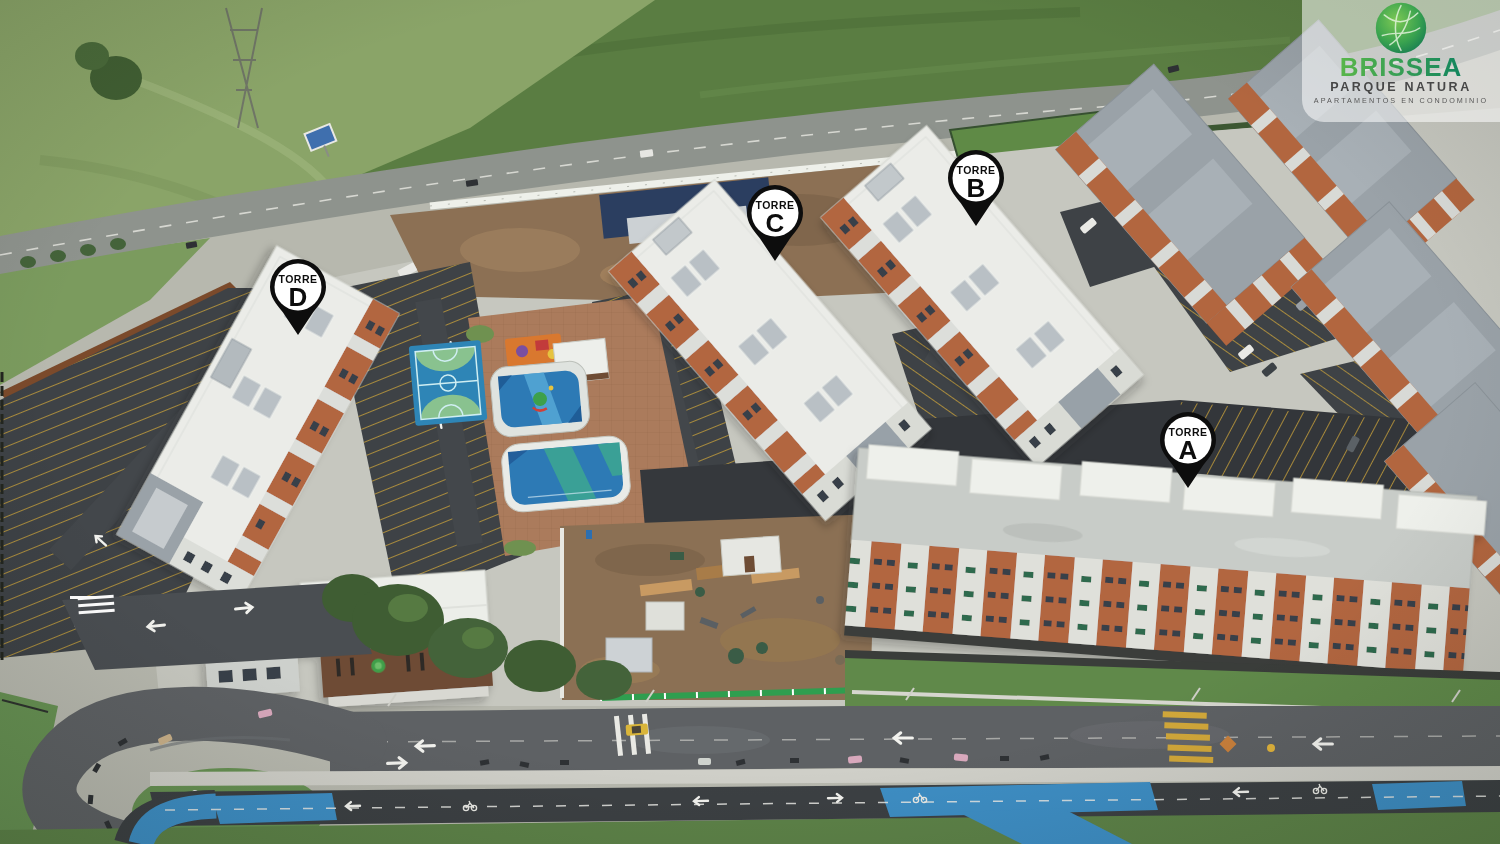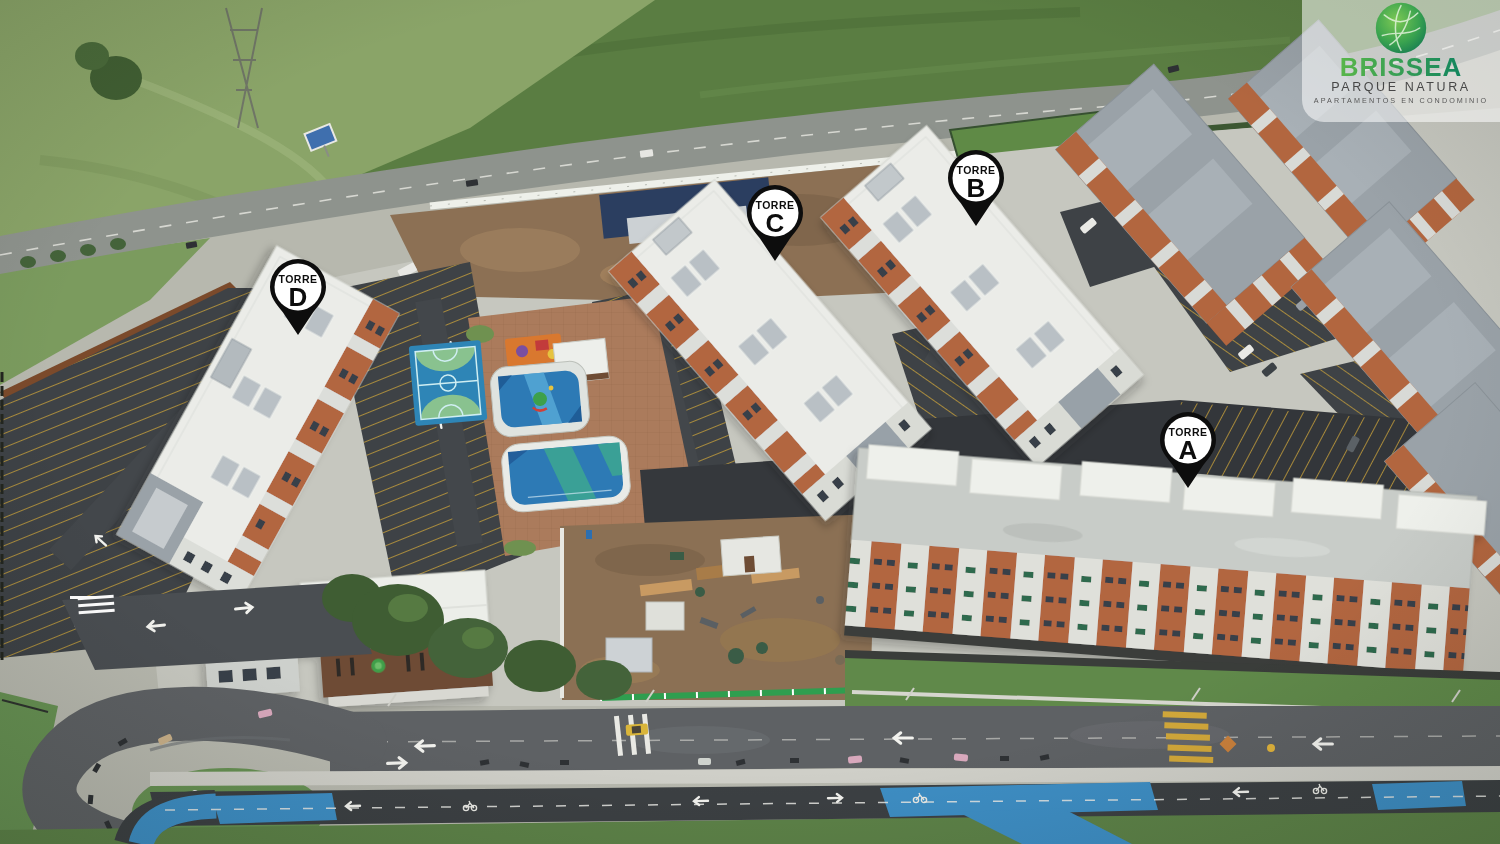--- a/index.html
+++ b/index.html
@@ -15,21 +15,21 @@
 
   
   .logo-card{position:absolute;top:0;right:0;width:198px;height:122px;
      background:rgba(255,255,255,.55);border-radius:0 0 0 22px;
      display:flex;flex-direction:column;align-items:center;justify-content:flex-start;
      box-sizing:border-box;}
   .logo-mark{width:56px;height:56px;}
   .logo-brand{margin-top:-2px;font-weight:700;font-size:26px;letter-spacing:1px;line-height:1;
      background:linear-gradient(90deg,#59b64a,#12855e);
      -webkit-background-clip:text;background-clip:text;color:transparent;}
-  .logo-tagline{font-weight:400;font-size:12.5px;letter-spacing:2.6px;color:#474747;line-height:1.25;}
+  .logo-tagline{font-weight:700;font-size:12.5px;letter-spacing:2.6px;color:#474747;line-height:1.25;}
   .logo-subtitle{font-weight:400;font-size:7.2px;letter-spacing:2.1px;color:#575757;line-height:1.4;}
 </style>
 </head>
 <body>
 
 <div class="stage">
 
 <svg class="scene-svg" width="1500" height="844" viewBox="0 0 1500 844" xmlns="http://www.w3.org/2000/svg">
   <defs>
     <pattern id="stallA" width="13" height="13" patternUnits="userSpaceOnUse" patternTransform="rotate(-22)">

